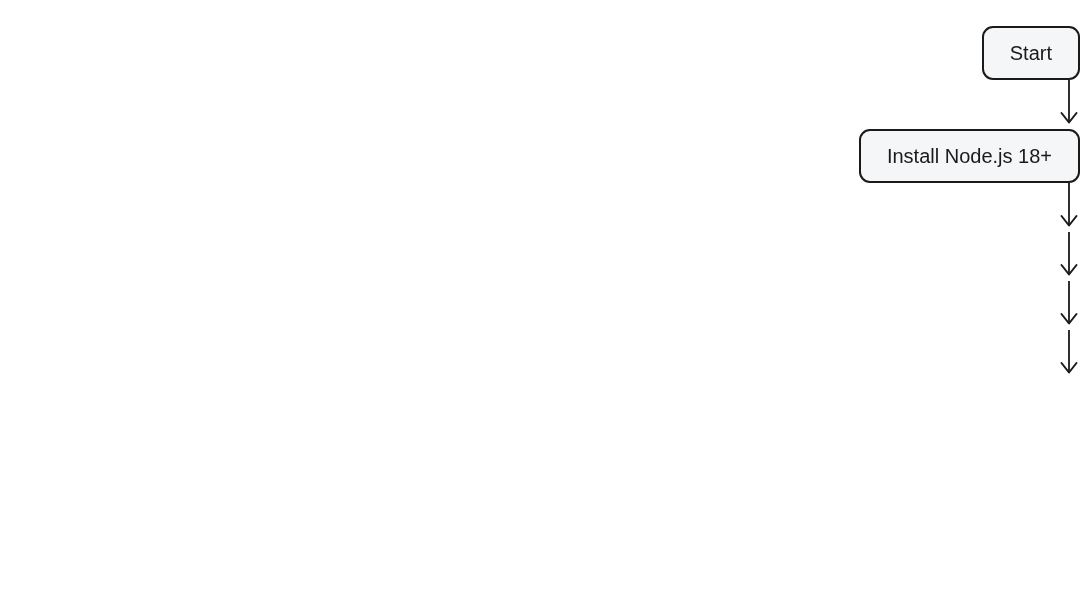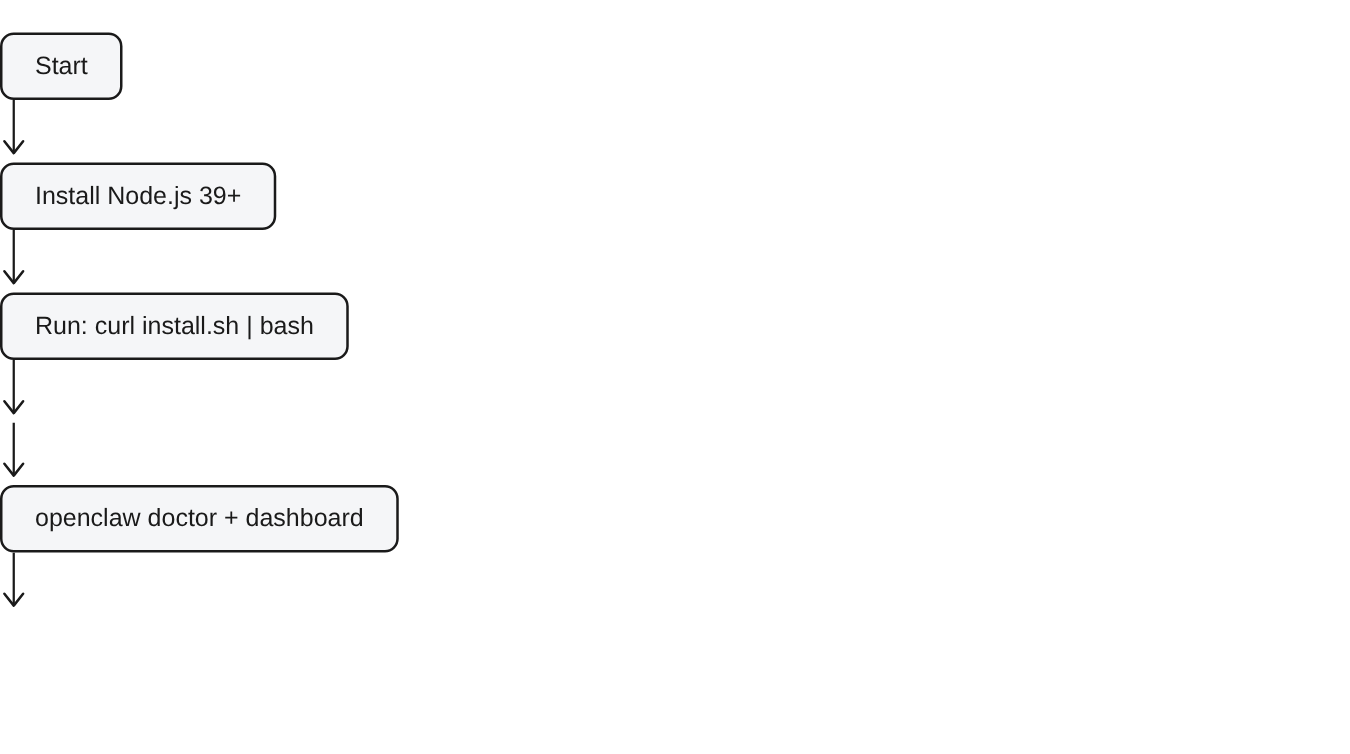--- a/index.html
+++ b/index.html
@@ -15,21 +15,21 @@
     overflow: hidden;
     font-family: "Liberation Sans", "DejaVu Sans", sans-serif;
   }
   .flow {
     position: absolute;
     top: 26px;
     left: 0;
     width: 100%;
     display: flex;
     flex-direction: column;
-    align-items: flex-start;
+    align-items: flex-end;
   }
   .node {
     box-sizing: border-box;
     height: 54px;
     display: flex;
     align-items: center;
     justify-content: center;
     padding: 0 26px;
     background: var(--node-fill, #f5f6f8);
     border: 2px solid var(--node-border, #1a1a1a);
@@ -48,33 +48,31 @@
 </head>
 <body>
 
 <div id="canvas" style="--page-bg: #ffffff; --node-fill: #f5f6f8; --node-border: #1a1a1a; --text-color: #1a1a1a;">
   <div class="flow">
       <div class="node">Start</div>
       <div class="edge"><svg width="22" height="45" viewBox="0 0 22 45">
           <line x1="11" y1="0" x2="11" y2="41.5" stroke="#1a1a1a" stroke-width="1.8"></line>
           <polyline points="3.5,33 11,42.5 18.5,33" fill="none" stroke="#1a1a1a" stroke-width="2" stroke-linecap="round" stroke-linejoin="round"></polyline>
         </svg></div>
-      <div class="node">Install Node.js 39+</div>
-      <div class="edge"><svg width="22" height="45" viewBox="0 0 22 45">
-          <line x1="11" y1="0" x2="11" y2="41.5" stroke="#1a1a1a" stroke-width="1.8"></line>
-          <polyline points="3.5,33 11,42.5 18.5,33" fill="none" stroke="#1a1a1a" stroke-width="2" stroke-linecap="round" stroke-linejoin="round"></polyline>
-        </svg></div>
-      <div class="node">Run: curl install.sh | bash</div>
+      <div class="node">Install Node.js 18+</div>
       <div class="edge"><svg width="22" height="45" viewBox="0 0 22 45">
           <line x1="11" y1="0" x2="11" y2="41.5" stroke="#1a1a1a" stroke-width="1.8"></line>
           <polyline points="3.5,33 11,42.5 18.5,33" fill="none" stroke="#1a1a1a" stroke-width="2" stroke-linecap="round" stroke-linejoin="round"></polyline>
         </svg></div>
       <div class="edge"><svg width="22" height="45" viewBox="0 0 22 45">
           <line x1="11" y1="0" x2="11" y2="41.5" stroke="#1a1a1a" stroke-width="1.8"></line>
           <polyline points="3.5,33 11,42.5 18.5,33" fill="none" stroke="#1a1a1a" stroke-width="2" stroke-linecap="round" stroke-linejoin="round"></polyline>
         </svg></div>
-      <div class="node">openclaw doctor + dashboard</div>
+      <div class="edge"><svg width="22" height="45" viewBox="0 0 22 45">
+          <line x1="11" y1="0" x2="11" y2="41.5" stroke="#1a1a1a" stroke-width="1.8"></line>
+          <polyline points="3.5,33 11,42.5 18.5,33" fill="none" stroke="#1a1a1a" stroke-width="2" stroke-linecap="round" stroke-linejoin="round"></polyline>
+        </svg></div>
       <div class="edge"><svg width="22" height="45" viewBox="0 0 22 45">
           <line x1="11" y1="0" x2="11" y2="41.5" stroke="#1a1a1a" stroke-width="1.8"></line>
           <polyline points="3.5,33 11,42.5 18.5,33" fill="none" stroke="#1a1a1a" stroke-width="2" stroke-linecap="round" stroke-linejoin="round"></polyline>
         </svg></div>
     </div>
 </div>
 
 </body></html>

